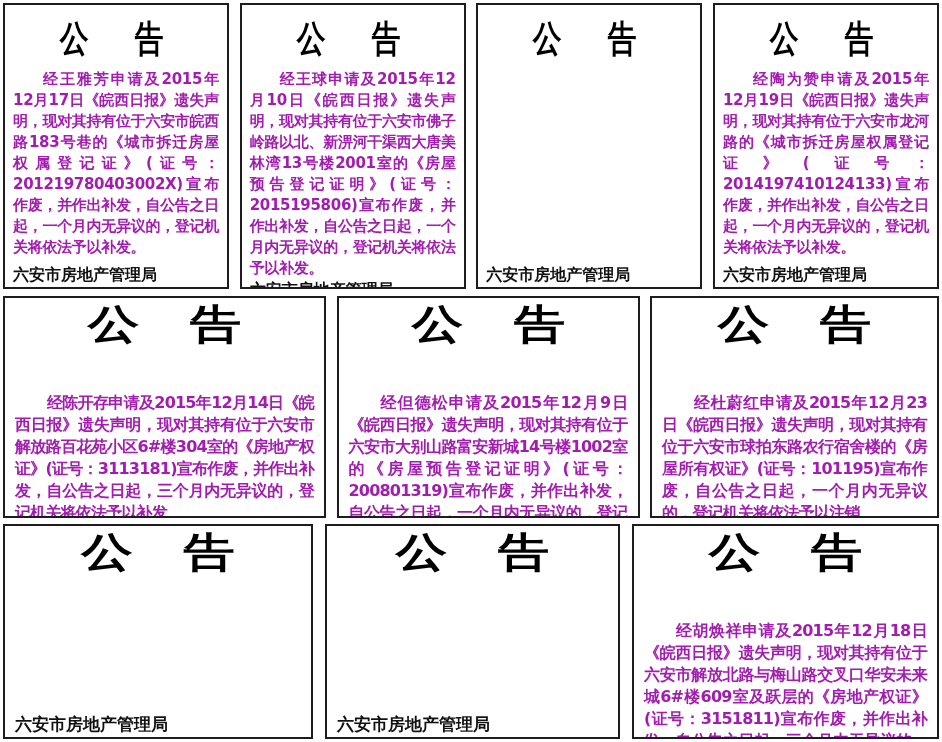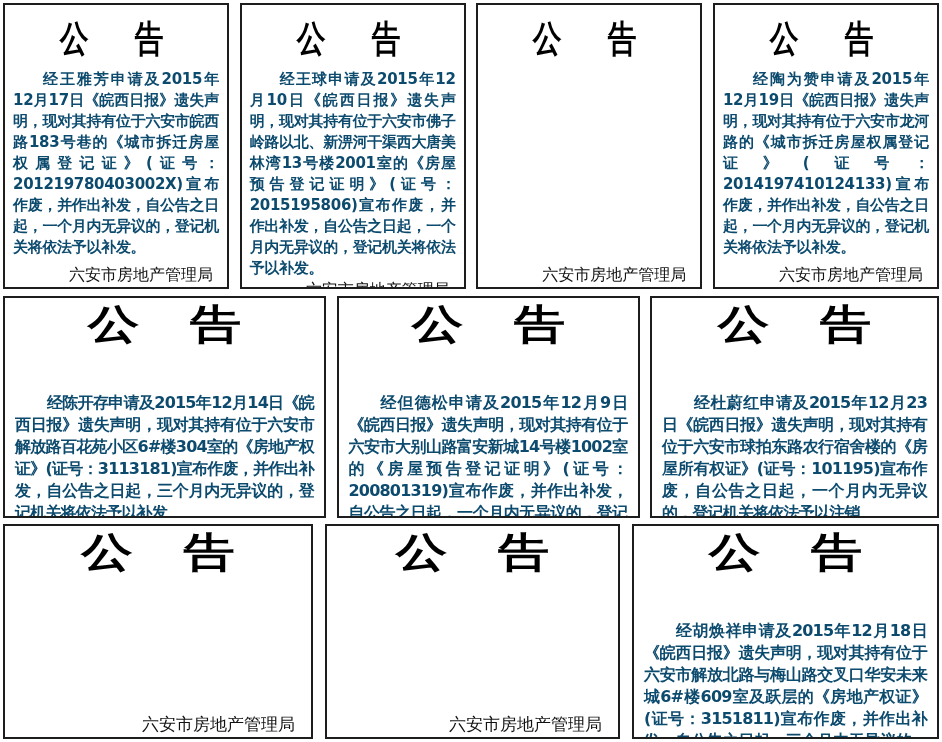--- a/index.html
+++ b/index.html
@@ -32,27 +32,27 @@
   }
   .row1 .notice-title{
     font-size:36px;line-height:40px;margin:12px 0 10px;
     letter-spacing:0.3em;transform:scaleX(0.8);
   }
   .row2 .notice-title,.row3 .notice-title{
     font-size:40px;line-height:44px;margin:2px 0 6px;
     transform:scaleX(1.28);
   }
   .notice-body{
-    margin:0;color:#0c4a6e;font-weight:700;
+    margin:0;color:#a21caf;font-weight:700;
     text-align:justify;text-indent:2em;
   }
   .row1 .notice-body{font-size:15px;line-height:21px;letter-spacing:-0.3px;}
   .row2 .notice-body,.row3 .notice-body{font-size:16px;line-height:22px;letter-spacing:-0.8px;margin-top:40px;}
   .notice-signature{
-    margin-top:auto;color:#111;font-weight:400;text-align:right;
+    margin-top:auto;color:#111;font-weight:700;text-align:left;
     padding-right:6px;
   }
   .row1 .notice-signature{font-size:16px;line-height:21px;}
   .row2 .notice-signature,.row3 .notice-signature{font-size:17px;line-height:22px;}
 </style>
 </head>
 <body>
 
 <div class="page">
 

